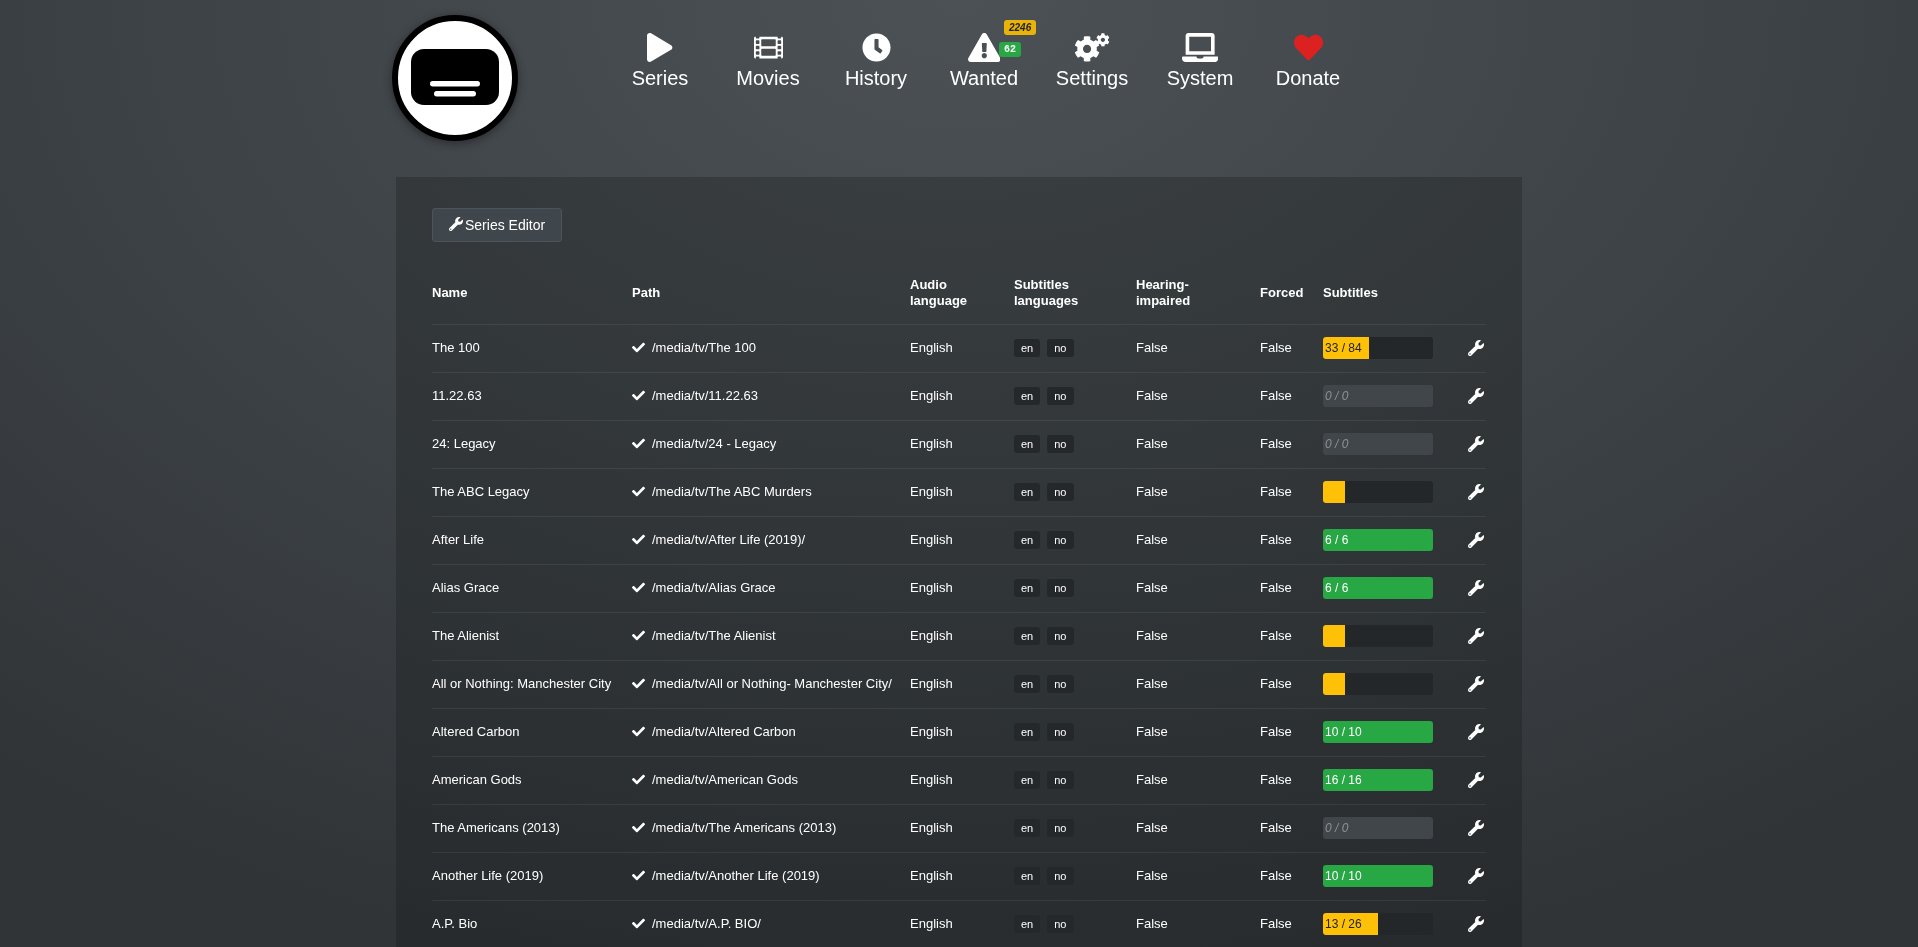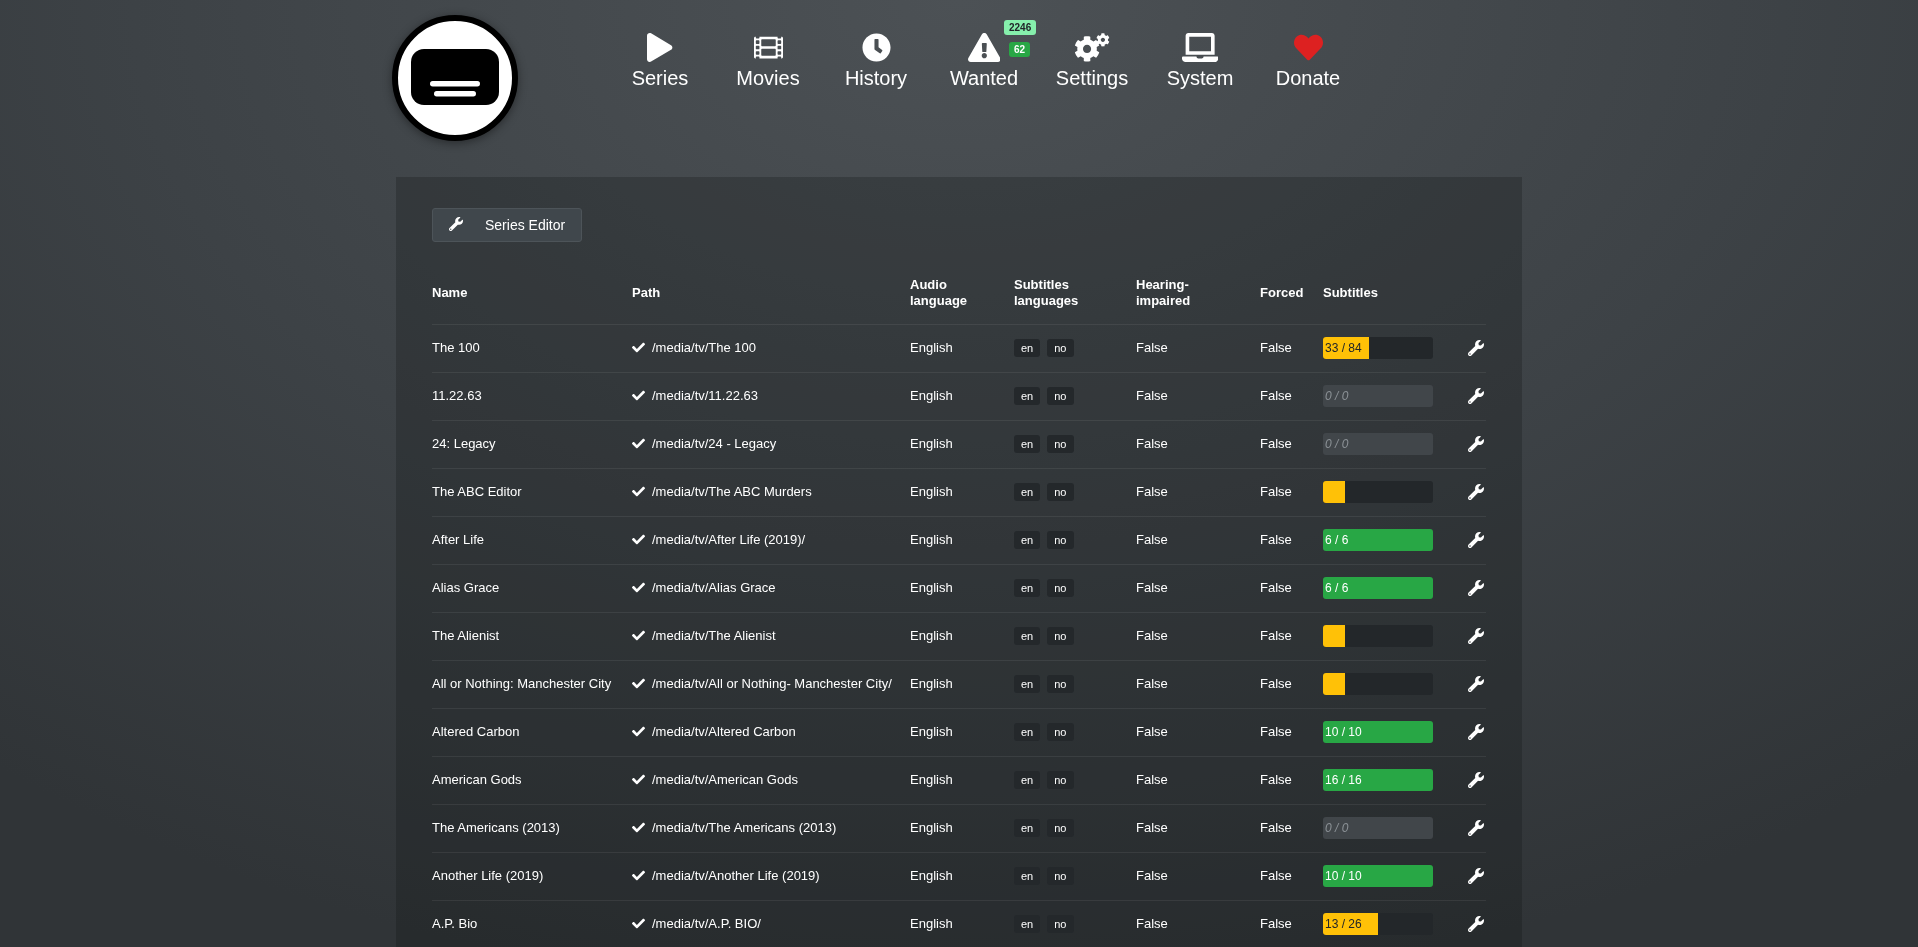--- a/index.html
+++ b/index.html
@@ -12,29 +12,29 @@
   .header-inner { position:relative; width:1126px; margin:0 auto; height:177px; }
   .logo { position:absolute; left:-6px; top:13px; width:130px; height:130px; cursor:pointer; }
   .logo svg { width:100%; height:100%; filter:drop-shadow(0 2px 5px rgba(0,0,0,.4)); }
   .nav { position:absolute; left:210px; top:28px; display:flex; }
   .nav-item { position:relative; width:108px; display:flex; flex-direction:column; align-items:center; color:#fff; cursor:pointer; text-decoration:none; }
   .nav-icon { height:34px; display:flex; align-items:flex-end; color:#fff; }
   .nav-icon svg { height:29px; width:auto; }
   .nav-label { font-size:20px; margin-top:5px; color:#fff; }
   .nav-badge { position:absolute; font-size:10px; font-weight:700; padding:2px 5px; border-radius:3px; line-height:1.1; }
   .nav-badge-0 { left:74px; top:-8px; }
-  .nav-badge-1 { left:79px; top:14px; }
+  .nav-badge-1 { left:69px; top:14px;font-family:Liberation Mono, monospace; }
   .search-bar { position:absolute; left:345px; top:105px; width:427px; height:34px; background:#2b2f32; border:1px solid #202427; border-radius:3px; display:flex; align-items:center; }
   .search-icon { margin:0 9px 0 12px; color:#9aa1a6; display:flex; }
   .search-icon svg { width:13px; height:13px; }
   .search-input { flex:1; background:transparent; border:none; outline:none; color:#d7dadd; font-size:13px; font-family:inherit; }
   .search-input::placeholder { color:#9aa1a6; }
   .panel { width:1126px; height:770px; margin:0 auto; background:rgba(16,19,21,.26); overflow:hidden; }
   .panel-inner { padding:31px 36px 0; }
-  .editor-btn { display:inline-flex; align-items:center; gap:22px; background:#40474c; color:#fff; border:1px solid #4d5459; border-radius:3px; height:34px; padding:0 16px; font-size:14px; font-family:inherit; cursor:pointer; }
+  .editor-btn { display:inline-flex; align-items:center; gap:2px; background:#40474c; color:#fff; border:1px solid #4d5459; border-radius:3px; height:34px; padding:0 16px; font-size:14px; font-family:inherit; cursor:pointer; }
   .editor-btn svg { width:14px; height:14px; }
   .table { margin-top:27px; }
   .thead, .tr { display:grid; grid-template-columns:200px 278px 104px 122px 124px 63px 140px 1fr; align-items:center; }
   .thead { padding:8px 0 14px; }
   .th { font-size:13px; font-weight:700; color:#fff; white-space:pre-line; line-height:1.25; padding-right:10px; }
   .tr { min-height:48px; border-top:1px solid rgba(255,255,255,.07); font-size:13px; color:#fff; }
   .td { padding-right:10px; line-height:1.35; }
   .td-name { cursor:pointer; }
   .td-path { display:flex; align-items:flex-start; gap:7px; }
   .check { display:flex; margin-top:2px; color:#fff; flex:0 0 auto; }
@@ -91,21 +91,21 @@
           </span>
           <span class="nav-label">History</span>
         </a>
         <a class="nav-item">
           <span class="nav-icon">
             <svg viewBox="0 0 576 512">
               <path fill="currentColor" d="M569.517 440.013C587.975 472.007 564.806 512 527.94 512H48.054c-36.937 0-59.999-40.055-41.577-71.987L246.423 23.985c18.467-32.009 64.72-31.951 83.154 0l239.94 416.028zM288 354c-25.405 0-46 20.595-46 46s20.595 46 46 46 46-20.595 46-46-20.595-46-46-46zm-43.673-165.346l7.418 136c.347 6.364 5.609 11.346 11.982 11.346h48.546c6.373 0 11.635-4.982 11.982-11.346l7.418-136c.375-6.874-5.098-12.654-11.982-12.654h-63.383c-6.884 0-12.356 5.78-11.981 12.654z"></path>
             </svg>
           </span>
           <span class="nav-label">Wanted</span>
-          <span class="nav-badge nav-badge-0" style="background: #86efac; color: rgb(33, 37, 41);">2246</span>
+          <span class="nav-badge nav-badge-0" style="background: #eab308; color: rgb(33, 37, 41); font-style: italic;">2246</span>
           <span class="nav-badge nav-badge-1" style="background: rgb(40, 167, 69); color: rgb(255, 255, 255);">62</span>
         </a>
         <a class="nav-item">
           <span class="nav-icon">
             <svg viewBox="0 0 640 512">
               <g fill="currentColor">
                 <path transform="translate(0,50) scale(0.9)" d="M487.4 315.7l-42.6-24.6c4.3-23.2 4.3-47 0-70.2l42.6-24.6c4.9-2.8 7.1-8.6 5.5-14-11.1-35.6-30-67.8-54.7-94.6-3.8-4.1-10-5.1-14.8-2.3L380.8 110c-17.9-15.4-38.5-27.3-60.8-35.1V25.8c0-5.6-3.9-10.5-9.4-11.7-36.7-8.2-74.3-7.8-109.2 0-5.5 1.2-9.4 6.1-9.4 11.7V75c-22.2 7.9-42.8 19.8-60.8 35.1L88.7 85.5c-4.9-2.8-11-1.9-14.8 2.3-24.7 26.7-43.6 58.9-54.7 94.6-1.7 5.4.6 11.2 5.5 14L67.3 221c-4.3 23.2-4.3 47 0 70.2l-42.6 24.6c-4.9 2.8-7.1 8.6-5.5 14 11.1 35.6 30 67.8 54.7 94.6 3.8 4.1 10 5.1 14.8 2.3l42.6-24.6c17.9 15.4 38.5 27.3 60.8 35.1v49.2c0 5.6 3.9 10.5 9.4 11.7 36.7 8.2 74.3 7.8 109.2 0 5.5-1.2 9.4-6.1 9.4-11.7v-49.2c22.2-7.9 42.8-19.8 60.8-35.1l42.6 24.6c4.9 2.8 11 1.9 14.8-2.3 24.7-26.7 43.6-58.9 54.7-94.6 1.5-5.5-.7-11.3-5.6-14.1zM256 336c-44.1 0-80-35.9-80-80s35.9-80 80-80 80 35.9 80 80-35.9 80-80 80z"></path>
                 <path transform="translate(390,0) scale(0.47)" d="M487.4 315.7l-42.6-24.6c4.3-23.2 4.3-47 0-70.2l42.6-24.6c4.9-2.8 7.1-8.6 5.5-14-11.1-35.6-30-67.8-54.7-94.6-3.8-4.1-10-5.1-14.8-2.3L380.8 110c-17.9-15.4-38.5-27.3-60.8-35.1V25.8c0-5.6-3.9-10.5-9.4-11.7-36.7-8.2-74.3-7.8-109.2 0-5.5 1.2-9.4 6.1-9.4 11.7V75c-22.2 7.9-42.8 19.8-60.8 35.1L88.7 85.5c-4.9-2.8-11-1.9-14.8 2.3-24.7 26.7-43.6 58.9-54.7 94.6-1.7 5.4.6 11.2 5.5 14L67.3 221c-4.3 23.2-4.3 47 0 70.2l-42.6 24.6c-4.9 2.8-7.1 8.6-5.5 14 11.1 35.6 30 67.8 54.7 94.6 3.8 4.1 10 5.1 14.8 2.3l42.6-24.6c17.9 15.4 38.5 27.3 60.8 35.1v49.2c0 5.6 3.9 10.5 9.4 11.7 36.7 8.2 74.3 7.8 109.2 0 5.5-1.2 9.4-6.1 9.4-11.7v-49.2c22.2-7.9 42.8-19.8 60.8-35.1l42.6 24.6c4.9 2.8 11 1.9 14.8-2.3 24.7-26.7 43.6-58.9 54.7-94.6 1.5-5.5-.7-11.3-5.6-14.1zM256 336c-44.1 0-80-35.9-80-80s35.9-80 80-80 80 35.9 80 80-35.9 80-80 80z"></path>
               </g>
             </svg>
@@ -231,21 +231,21 @@
             </div>
             <div class="td td-actions">
               <span class="row-wrench">
                 <svg viewBox="0 0 512 512">
                   <path fill="currentColor" d="M507.73 109.1c-2.24-9.03-13.54-12.09-20.12-5.51l-74.36 74.36-67.88-11.31-11.31-67.88 74.36-74.36c6.62-6.62 3.43-17.9-5.66-20.16-47.38-11.74-99.55.91-136.58 37.93-39.64 39.64-50.55 97.1-34.05 147.2L18.74 402.76c-24.99 24.99-24.99 65.51 0 90.5 24.99 24.99 65.51 24.99 90.5 0l213.21-213.21c50.12 16.71 107.47 5.68 147.37-34.22 37.07-37.07 49.7-89.32 37.91-136.73zM64 472c-13.25 0-24-10.75-24-24 0-13.26 10.75-24 24-24s24 10.74 24 24c0 13.25-10.75 24-24 24z"></path>
                 </svg>
               </span>
             </div>
           </div>
           <div class="tr">
-            <div class="td td-name">The ABC Editor</div>
+            <div class="td td-name">The ABC Legacy</div>
             <div class="td td-path">
               <span class="check">
                 <svg viewBox="0 0 512 512">
                   <path fill="currentColor" d="M173.898 439.404l-166.4-166.4c-9.997-9.997-9.997-26.206 0-36.204l36.203-36.204c9.997-9.998 26.207-9.998 36.204 0L192 312.69 432.095 72.596c9.997-9.997 26.207-9.997 36.204 0l36.203 36.204c9.997 9.997 9.997 26.206 0 36.204l-294.4 294.4c-9.998 9.997-26.207 9.997-36.204-.001z"></path>
                 </svg>
               </span>
               <span class="path-text">/media/tv/The ABC Murders</span>
             </div>
             <div class="td">English</div>
             <div class="td td-langs"><span class="lang-badge">en</span><span class="lang-badge">no</span></div>

